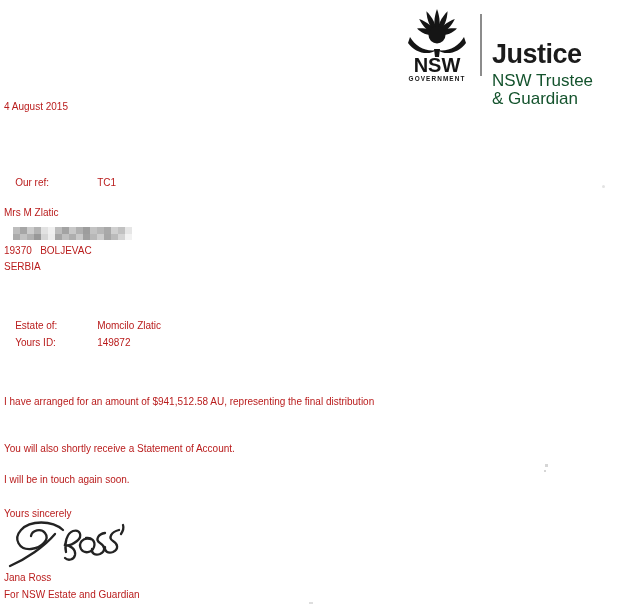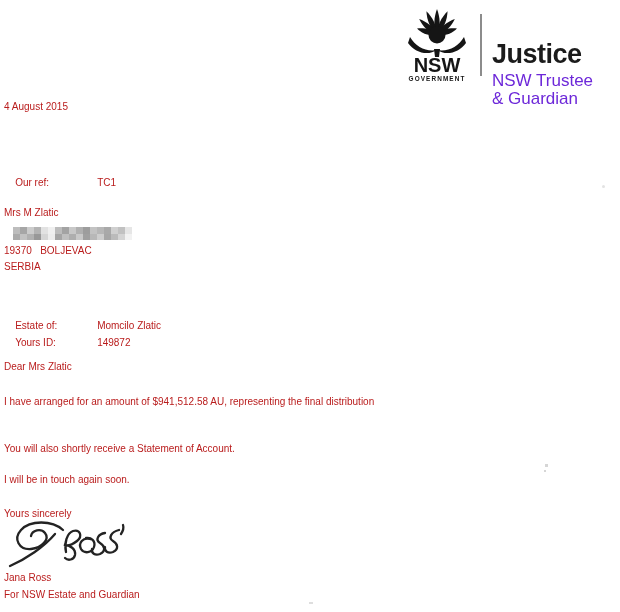--- a/index.html
+++ b/index.html
@@ -23,21 +23,21 @@
   .bold { font-weight: 400; }
   .label-col { display: inline-block; width: 82px; }
   
   .logo-group { position: absolute; top: 8px; left: 406px; display: flex; align-items: flex-start; }
   .logo-divider { width: 2px; height: 62px; background: #8c8c8c; margin: 6px 10px 0 12px; }
   .brand-text { padding-top: 2px; margin-top: 30px; }
   .brand-justice {
     font-size: 27px; font-weight: 700; letter-spacing: -0.5px;
     color: #1b1b1b; line-height: 28px;
   }
-  .brand-org { font-size: 17px; line-height: 18px; color: #6d28d9; margin-top: 4px; }
+  .brand-org { font-size: 17px; line-height: 18px; color: #14532d; margin-top: 4px; }
   
   .redact { position: absolute; left: 13px; top: 227px; width: 119px; height: 13px; }
   .redact .r-row { position: absolute; left: 0; width: 119px; height: 7px; }
   .redact .r1 { top: 0; background: linear-gradient(90deg,
     #bdbdbd 0 7px,#a6a6a6 7px 14px,#cccccc 14px 21px,#b3b3b3 21px 28px,#e2e2e2 28px 35px,
     #f0f0f0 35px 42px,#bcbcbc 42px 49px,#a3a3a3 49px 56px,#c8c8c8 56px 63px,#b0b0b0 63px 70px,
     #9d9d9d 70px 77px,#c3c3c3 77px 84px,#b7b7b7 84px 91px,#a9a9a9 91px 98px,#d0d0d0 98px 105px,
     #c1c1c1 105px 112px,#e6e6e6 112px 119px); }
   .redact .r2 { top: 7px; height: 6px; background: linear-gradient(90deg,
     #ababab 0 7px,#c2c2c2 7px 14px,#b1b1b1 14px 21px,#989898 21px 28px,#d6d6d6 28px 35px,
@@ -98,21 +98,20 @@
   <div class="line" style="top:243px">19370   BOLJEVAC</div>
   <div class="line" style="top:259px">SERBIA</div>
 
   <div class="line bold" style="top:302px">
     <span class="label-col">Estate of:</span><span>Momcilo Zlatic</span>
   </div>
   <div class="line bold" style="top:319px">
     <span class="label-col">Yours ID:</span><span>149872</span>
   </div>
 
-  <div class="line" style="top:359px">Dear Mrs Zlatic</div>
   <div class="line" style="top:394px">I have arranged for an amount of $941,512.58 AU, representing the final distribution</div>
   <div class="line" style="top:441px">You will also shortly receive a Statement of Account.</div>
   <div class="line" style="top:472px">I will be in touch again soon.</div>
 
   <div class="line" style="top:506px">Yours sincerely</div>
 
   <div class="signature-wrap">
     <svg width="126" height="52" viewBox="0 0 126 52" fill="none" stroke="#232323" stroke-width="2.3" stroke-linecap="round" aria-hidden="true">
       <path d="M57 9 C46 -1 24 -1 15 9 C7 18 13 29 25 28 C36 27 44 18 39 12 C35 7 26 9 25 15"></path>
       <path d="M49 13 C38 26 20 38 4 45"></path>

